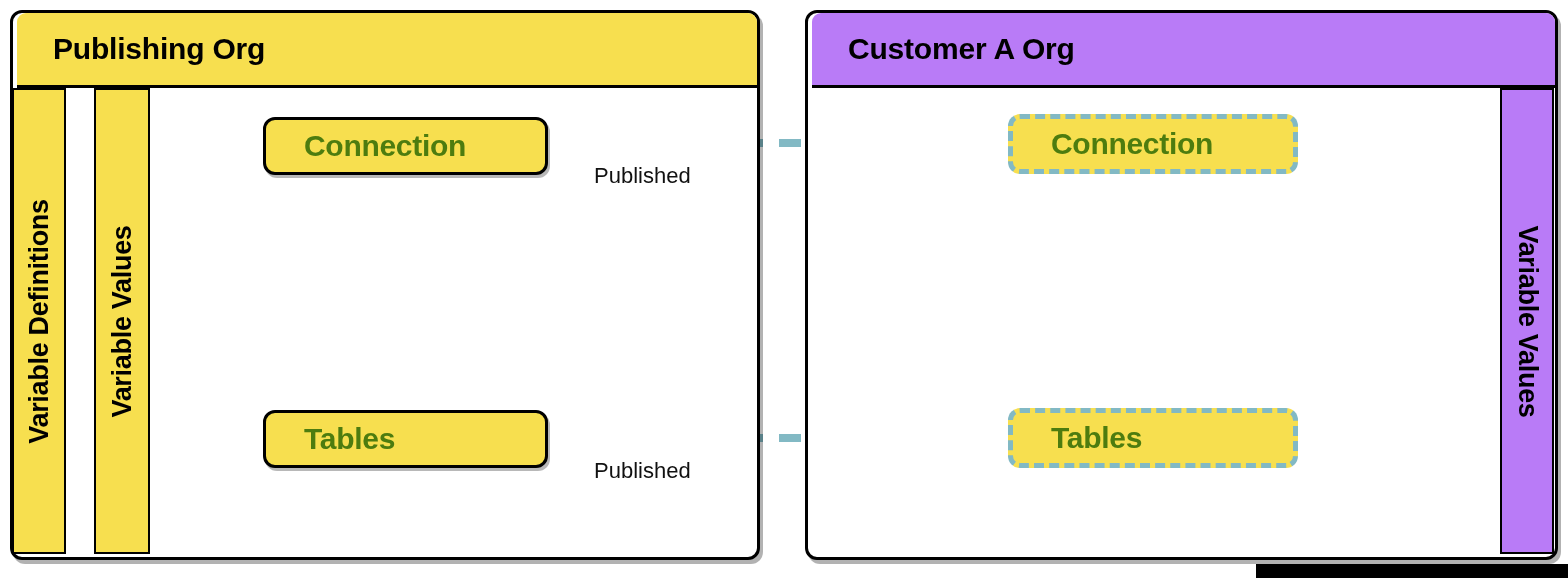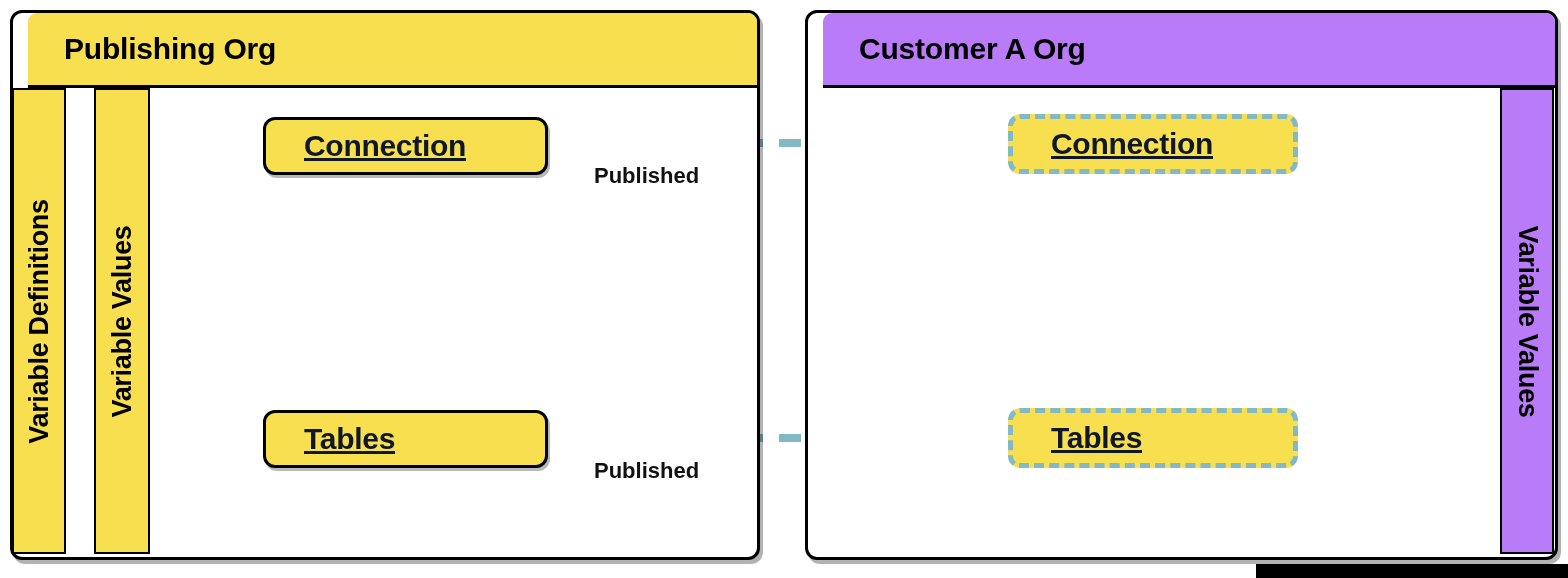--- a/index.html
+++ b/index.html
@@ -28,21 +28,21 @@
   .org-container {
     position: absolute;
     box-sizing: border-box;
     border: 3px solid #000000;
     border-radius: 12px;
     background: #ffffff;
     box-shadow: 3px 4px 0 rgba(0,0,0,0.30);
   }
   .org-header {
     position: absolute;
-    left: 15px;
+    left: 4px;
     top: 0;
     right: 0;
     height: 72px;
     border-bottom: 3px solid #000000;
     border-radius: 9px 9px 0 0;
     display: flex;
     align-items: center;
     text-align: center;
   }
   .org-header-label {
@@ -89,31 +89,30 @@
   .node.solid {
     border: 3px solid #000000;
     box-shadow: 2px 3px 0 rgba(0,0,0,0.28);
   }
   .node.dashed {
     border: 5px dashed #82B9C4;
   }
   .node-label {
     font-size: 30px;
     font-weight: bold;
-    color: #0f172a;
+    color: #4d7c0f;
     padding-left: 38px;
     white-space: nowrap;
     letter-spacing: -0.3px;
-    text-decoration: underline;
   }
   
   .edge-label {
     position: absolute;
     font-size: 22px;
-    font-weight: bold;
+    font-weight: normal;
     color: #111111;
     white-space: nowrap;
     z-index: 6;
   }
   
   .bottom-bar {
     position: absolute;
     background: #000000;
   }
 </style>

